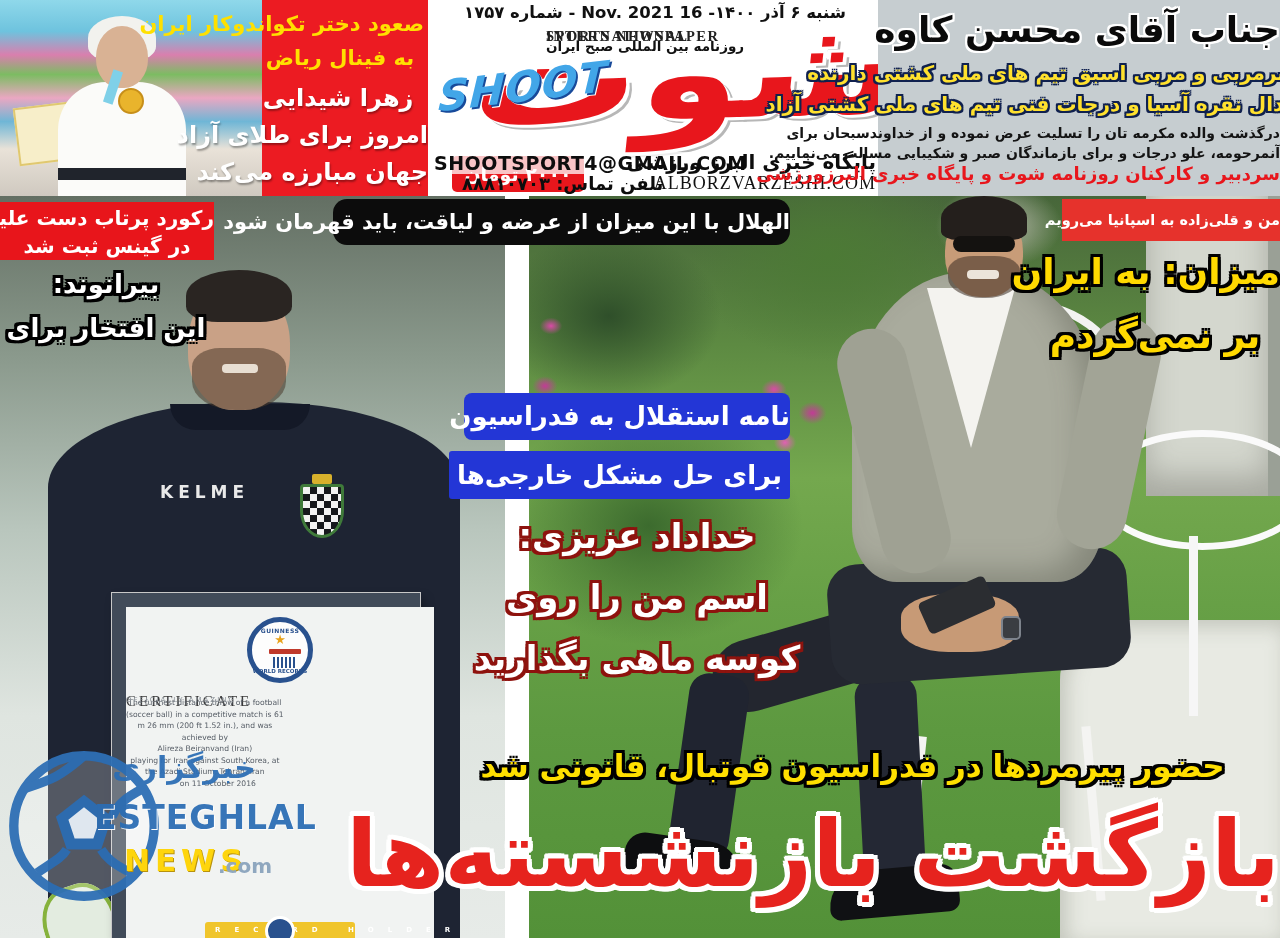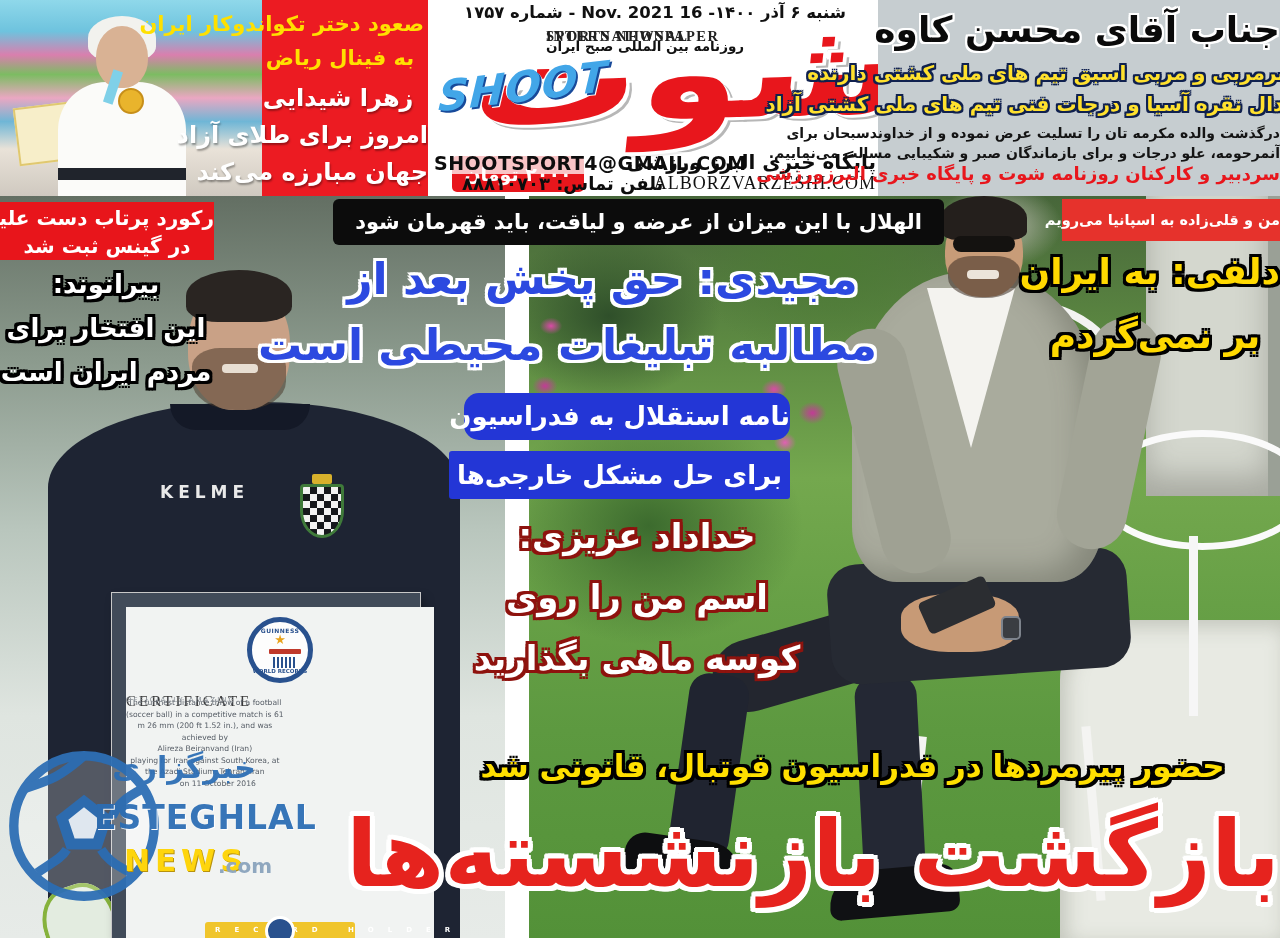--- a/index.html
+++ b/index.html
@@ -158,24 +158,24 @@
   .man-shoe1{left:95px;top:642px;width:120px;height:46px;background:#0d0e10;border-radius:22px 40px 10px 10px;transform:rotate(8deg);}
   .man-shoe2{left:300px;top:672px;width:130px;height:48px;background:#101114;border-radius:40px 20px 12px 12px;transform:rotate(-5deg);}
   .man-hands{left:372px;top:398px;width:118px;height:58px;background:#c79a76;border-radius:40%;}
   .man-phone{left:392px;top:392px;width:72px;height:34px;background:#2b2d31;border-radius:5px;transform:rotate(-24deg);}
   .man-watch{left:472px;top:420px;width:20px;height:24px;background:#3a3d42;border-radius:5px;border:2px solid #7d838c;}
 
   
   .record-band{left:0;top:202px;width:214px;height:58px;background:#e8151b;color:#fff;
      font-size:20px;line-height:28px;padding-top:2px;}
   .beiranvand{left:0;top:262px;width:212px;color:#fff;font-size:26px;line-height:44px;}
-  .alhilal{left:333px;top:199px;width:611px;height:46px;background:#0c0c0c;color:#fff;
-     font-size:21px;line-height:46px;border-radius:6px;}
+  .alhilal{left:333px;top:199px;width:457px;height:46px;background:#0c0c0c;color:#fff;
+     font-size:21px;line-height:46px;border-radius:14px;}
   .majidi{left:328px;top:246px;width:549px;color:#2c49e0;font-size:44px;line-height:66px;}
-  .estq1{left:464px;top:393px;width:326px;height:47px;background:#2336d6;color:#fff;font-size:26px;line-height:47px;border-radius:15px;}
+  .estq1{left:464px;top:393px;width:326px;height:47px;background:#2336d6;color:#fff;font-size:26px;line-height:47px;border-radius:8px;}
   .estq2{left:449px;top:451px;width:341px;height:48px;background:#2336d6;color:#fff;font-size:26px;line-height:48px;border-radius:3px;}
   .khodadad{left:452px;top:506px;width:370px;color:#fff;font-size:34px;line-height:61px;}
   .spain{left:1062px;top:199px;width:218px;height:42px;background:#e6322c;color:#fff;
      font-size:14.5px;line-height:42px;letter-spacing:-.3px;}
   .dolfi{left:1030px;top:240px;width:250px;color:#ffd900;font-size:36px;line-height:64px;}
   .legal{left:430px;top:742px;width:845px;color:#ffdf00;font-size:31px;line-height:48px;}
   .mainhead{left:425px;top:780px;width:855px;color:#e6231e;font-size:92px;line-height:150px;}
 
   
   .watermark{left:6px;top:742px;width:270px;height:194px;opacity:.95;}
@@ -309,40 +309,35 @@
     <div class="man-watch"></div>
   </div>
 
   <div class="record-band rtl c">
     <div style="position:static;" class="b nw">رکورد پرتاب دست علیرضا</div>
     <div style="position:static;" class="b nw">در گینس ثبت شد</div>
   </div>
   <div class="beiranvand rtl c">
     <div style="position:static;" class="b nw ok3">بیرانوند:</div>
     <div style="position:static;" class="b nw ok3">این افتخار برای</div>
-    <div style="position:static;" class="b nw ok3">مردم ایران است</div>
   </div>
 
   <div class="alhilal b rtl c nw">الهلال با این میزان از عرضه و لیاقت، باید قهرمان شود</div>
-  <div class="majidi rtl c">
-    <div style="position:static;" class="b nw ow3">مجیدی: حق پخش بعد از</div>
-    <div style="position:static;" class="b nw ow3">مطالبه تبلیغات محیطی است</div>
-  </div>
   <div class="estq1 b rtl c nw">نامه استقلال به فدراسیون</div>
   <div class="estq2 b rtl c nw">برای حل مشکل خارجی‌ها</div>
 
   <div class="khodadad rtl c">
     <div style="position:static;" class="b nw or3">خداداد عزیزی:</div>
     <div style="position:static;" class="b nw or3">اسم من را روی</div>
     <div style="position:static;" class="b nw or3">کوسه ماهی بگذارید</div>
   </div>
 
   <div class="spain b rtl c nw">من و قلی‌زاده به اسپانیا می‌رویم</div>
   <div class="dolfi rtl c">
-    <div style="position:static;" class="b nw ok3">دلفی: به ایران</div>
+    <div style="position:static;" class="b nw ok3">میزان: به ایران</div>
     <div style="position:static;" class="b nw ok3">بر نمی‌گردم</div>
   </div>
 
   <div class="legal b rtl c nw ok3">حضور پیرمردها در فدراسیون فوتبال، قانونی شد</div>
   <div class="mainhead b rtl c nw ow5">بازگشت بازنشسته‌ها</div>
 
   <div class="watermark">
     <svg class="wm-ball" viewBox="0 0 100 100">
       <circle cx="50" cy="50" r="45" fill="rgba(255,255,255,0.25)" stroke="#2e6fb5" stroke-width="6"></circle>
       <polygon points="50,30 68,44 61,65 39,65 32,44" fill="#2e6fb5"></polygon>

